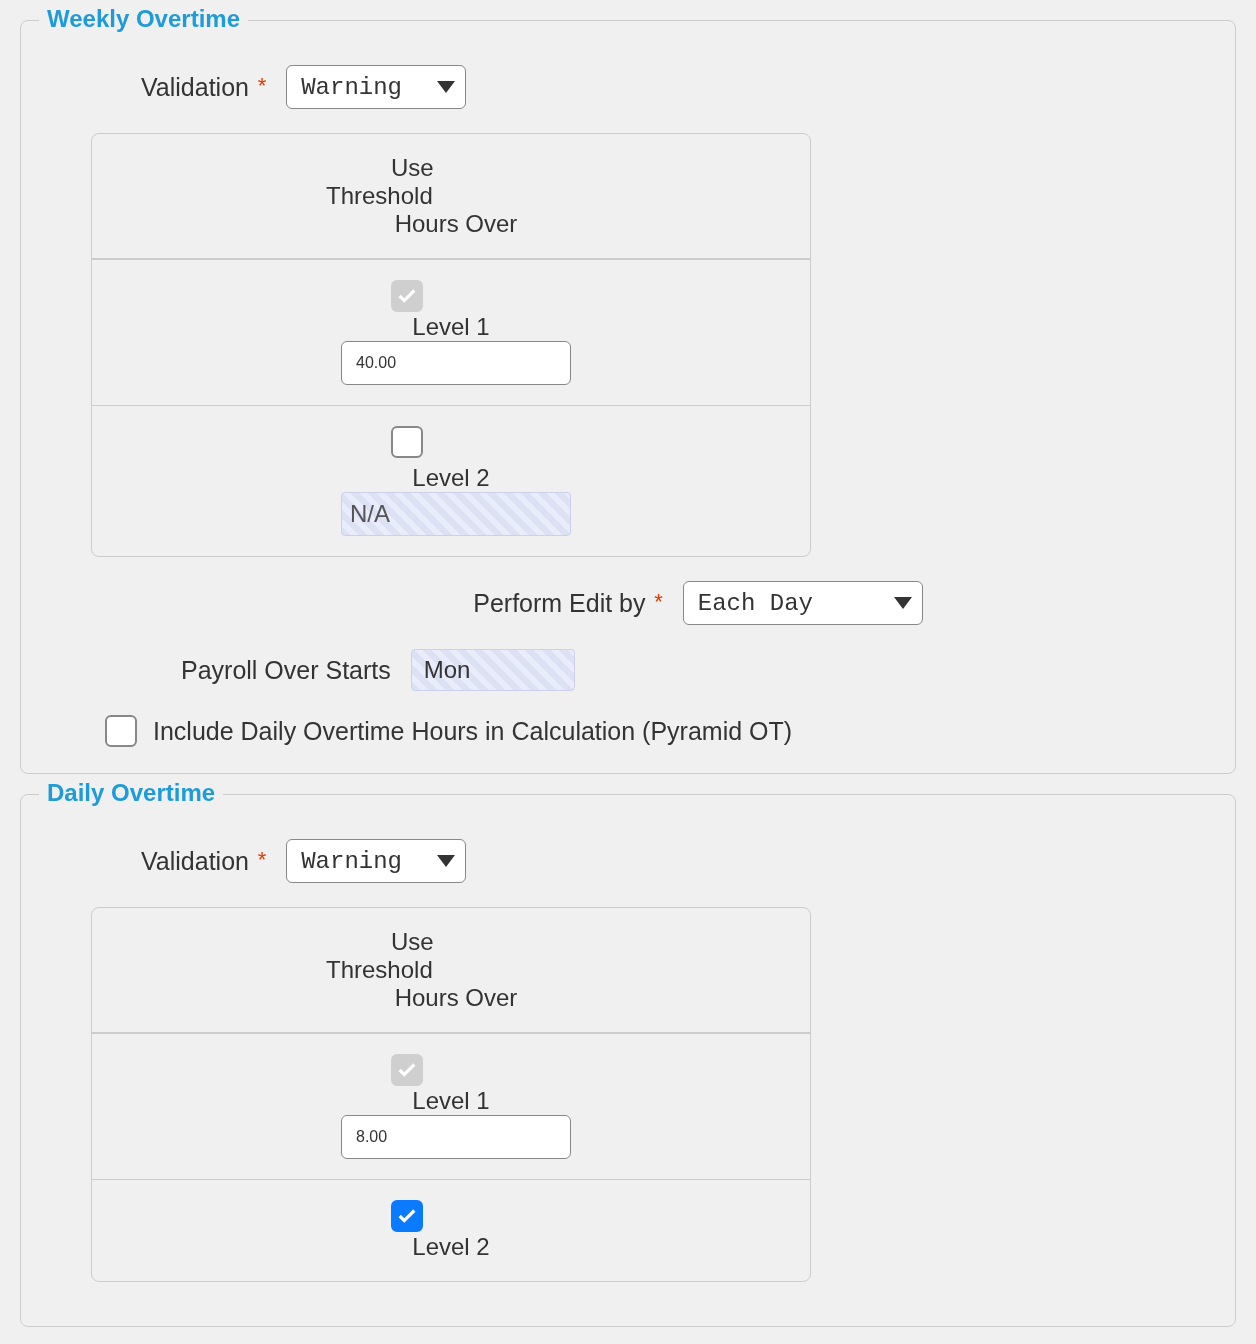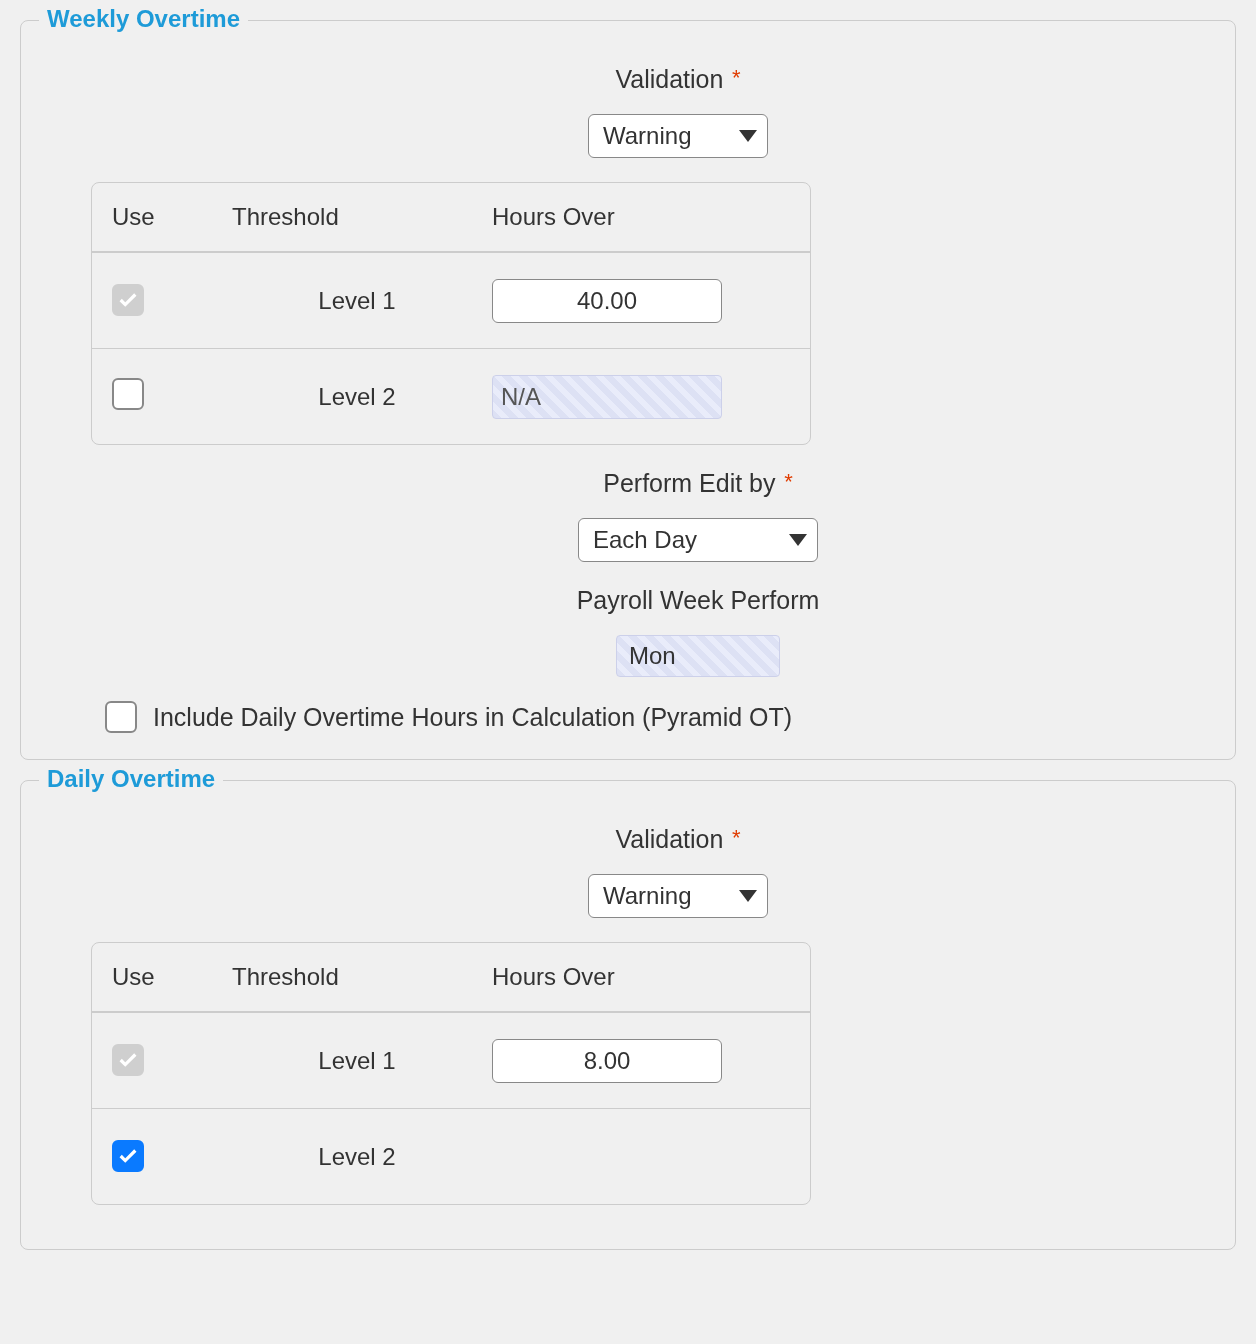--- a/index.html
+++ b/index.html
@@ -27,21 +27,20 @@
       padding: 0 8px;
       color: #1e9bd8;
       font-weight: bold;
       font-size: 24px;
     }
     .form-row {
       display: flex;
       align-items: center;
       margin: 24px 0 24px 80px;
       gap: 20px;
-      flex-direction: column;
     }
     .form-label {
       font-size: 25px;
       color: #333;
     }
     .required-asterisk {
       color: #e03c00;
       font-size: 22px;
       margin-left: 2px;
       vertical-align: top;
@@ -52,40 +51,42 @@
       justify-content: space-between;
       border: 1px solid #888;
       border-radius: 6px;
       background: #fff;
       height: 44px;
       padding: 4px 10px 4px 14px;
       font-size: 24px;
       color: #333;
       cursor: pointer;
       gap: 26px;
+      font-family: Liberation Mono, monospace;
     }
     .select-box.w-warning { width: 180px; }
     .select-box.w-eachday { width: 240px; }
     .caret-down {
       width: 0; height: 0;
       border-left: 9px solid transparent;
       border-right: 9px solid transparent;
       border-top: 12px solid #333;
     }
     .threshold-table {
       border: 1px solid #ccc;
       border-radius: 8px;
       margin: 12px 60px 24px 30px;
       max-width: 720px;
       overflow: hidden;
     }
     .threshold-header, .threshold-row {
       display: flex;
       align-items: center;
       padding: 20px 20px;
+      flex-direction: column;
     }
     .threshold-header {
       border-bottom: 1px solid #ccc;
     }
     .threshold-row {
       border-top: 1px solid #ccc;
       min-height: 96px;
     }
     .threshold-row:first-of-type { border-top: 1px solid #ccc; }
     .col-use { width: 120px; }
@@ -110,23 +111,23 @@
       border-color: #cfcfcf;
       cursor: default;
     }
     .checkbox svg { width: 22px; height: 22px; }
     .text-input {
       width: 230px;
       height: 44px;
       border: 1px solid #888;
       border-radius: 6px;
       background: #fff;
-      font-size: 24px;
-      color: #333;
-      text-align: center;
+      font-size: 16px;
+      color: #333;
+      text-align: left;
       padding: 16px 14px;
     }
     .na-field {
       width: 230px;
       height: 44px;
       border-radius: 4px;
       background: repeating-linear-gradient(45deg, #dde1f4, #dde1f4 6px, #e9ecfa 6px, #e9ecfa 12px);
       border: 1px solid #ccd0ea;
       font-size: 24px;
       color: #555;
@@ -205,21 +206,21 @@
       <span class="form-label">Perform Edit by</span>
       <span class="required-asterisk">*</span>
     </span>
     <div class="select-box w-eachday">
       <span>Each Day</span>
       <span class="caret-down"></span>
     </div>
   </div>
 
   <div class="form-row" style="margin-left:120px;">
-    <span class="form-label">Payroll Week Perform</span>
+    <span class="form-label">Payroll Over Starts</span>
     <div class="readonly-field">Mon</div>
   </div>
 
   <div class="inline-check-row">
     <span class="checkbox"></span>
     <span class="form-label">Include Daily Overtime Hours in Calculation (Pyramid OT)</span>
   </div>
 </div>
 
 <div class="fieldset-group">

